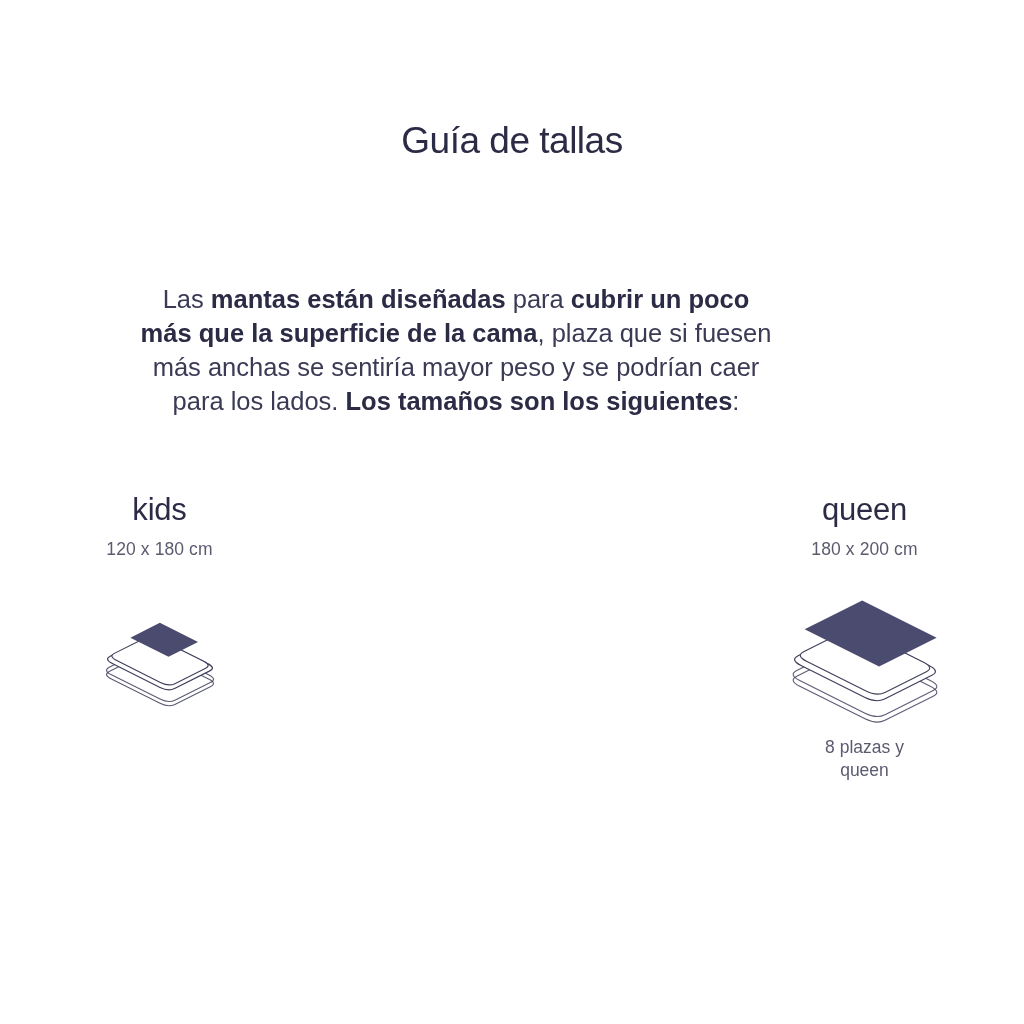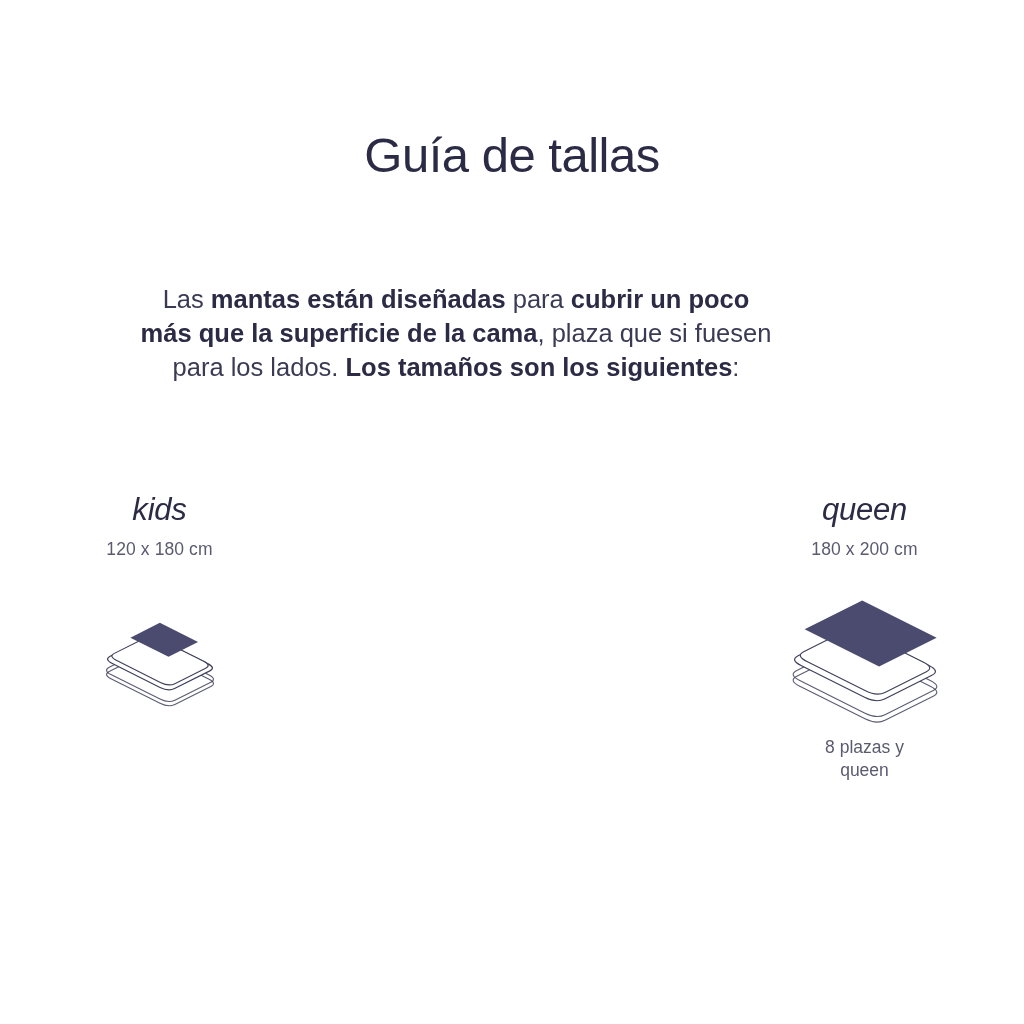--- a/index.html
+++ b/index.html
@@ -22,21 +22,21 @@
     box-sizing: border-box;
   }
 
   
   .title {
     position: absolute;
     top: 96px;
     left: 0;
     width: 1024px;
     text-align: center;
-    font-size: 49px;
+    font-size: 37px;
     font-weight: 400;
     letter-spacing: -0.5px;
     color: #2b2b45;
     line-height: 1.1;
   }
 
   
   .intro {
     position: absolute;
     top: 256px;
@@ -74,21 +74,20 @@
     flex-direction: column;
     align-items: center;
   }
 
   .size-name {
     font-size: 31px;
     font-weight: 400;
     color: #2b2b45;
     line-height: 1.15;
     letter-spacing: -0.2px;
-    font-style: italic;
   }
   .size-dims {
     margin-top: 11px;
     font-size: 17.5px;
     font-weight: 400;
     color: #5b5b70;
     letter-spacing: 0.1px;
   }
 
   .illus {
@@ -118,20 +117,21 @@
 </head>
 <body>
 
 <div class="page">
 
   <h1 class="title">Guía de tallas</h1>
 
   <p class="intro">
       <span class="ln"><span>Las </span><b>mantas están diseñadas</b><span> para </span><b>cubrir un poco</b></span>
       <span class="ln"><b>más que la superficie de la cama</b><span>, plaza que si fuesen</span></span>
+      <span class="ln"><span>más anchas se sentiría mayor peso y se podrían caer</span></span>
       <span class="ln"><span>para los lados. </span><b>Los tamaños son los siguientes</b><span>:</span></span>
     </p>
 
   <div class="sizes">
       <div class="size-col">
         <div class="size-name">kids</div>
         <div class="size-dims">120 x 180 cm</div>
         <div class="illus">
   <svg width="200" height="150" viewBox="0 0 200 150" xmlns="http://www.w3.org/2000/svg">
     <g>

